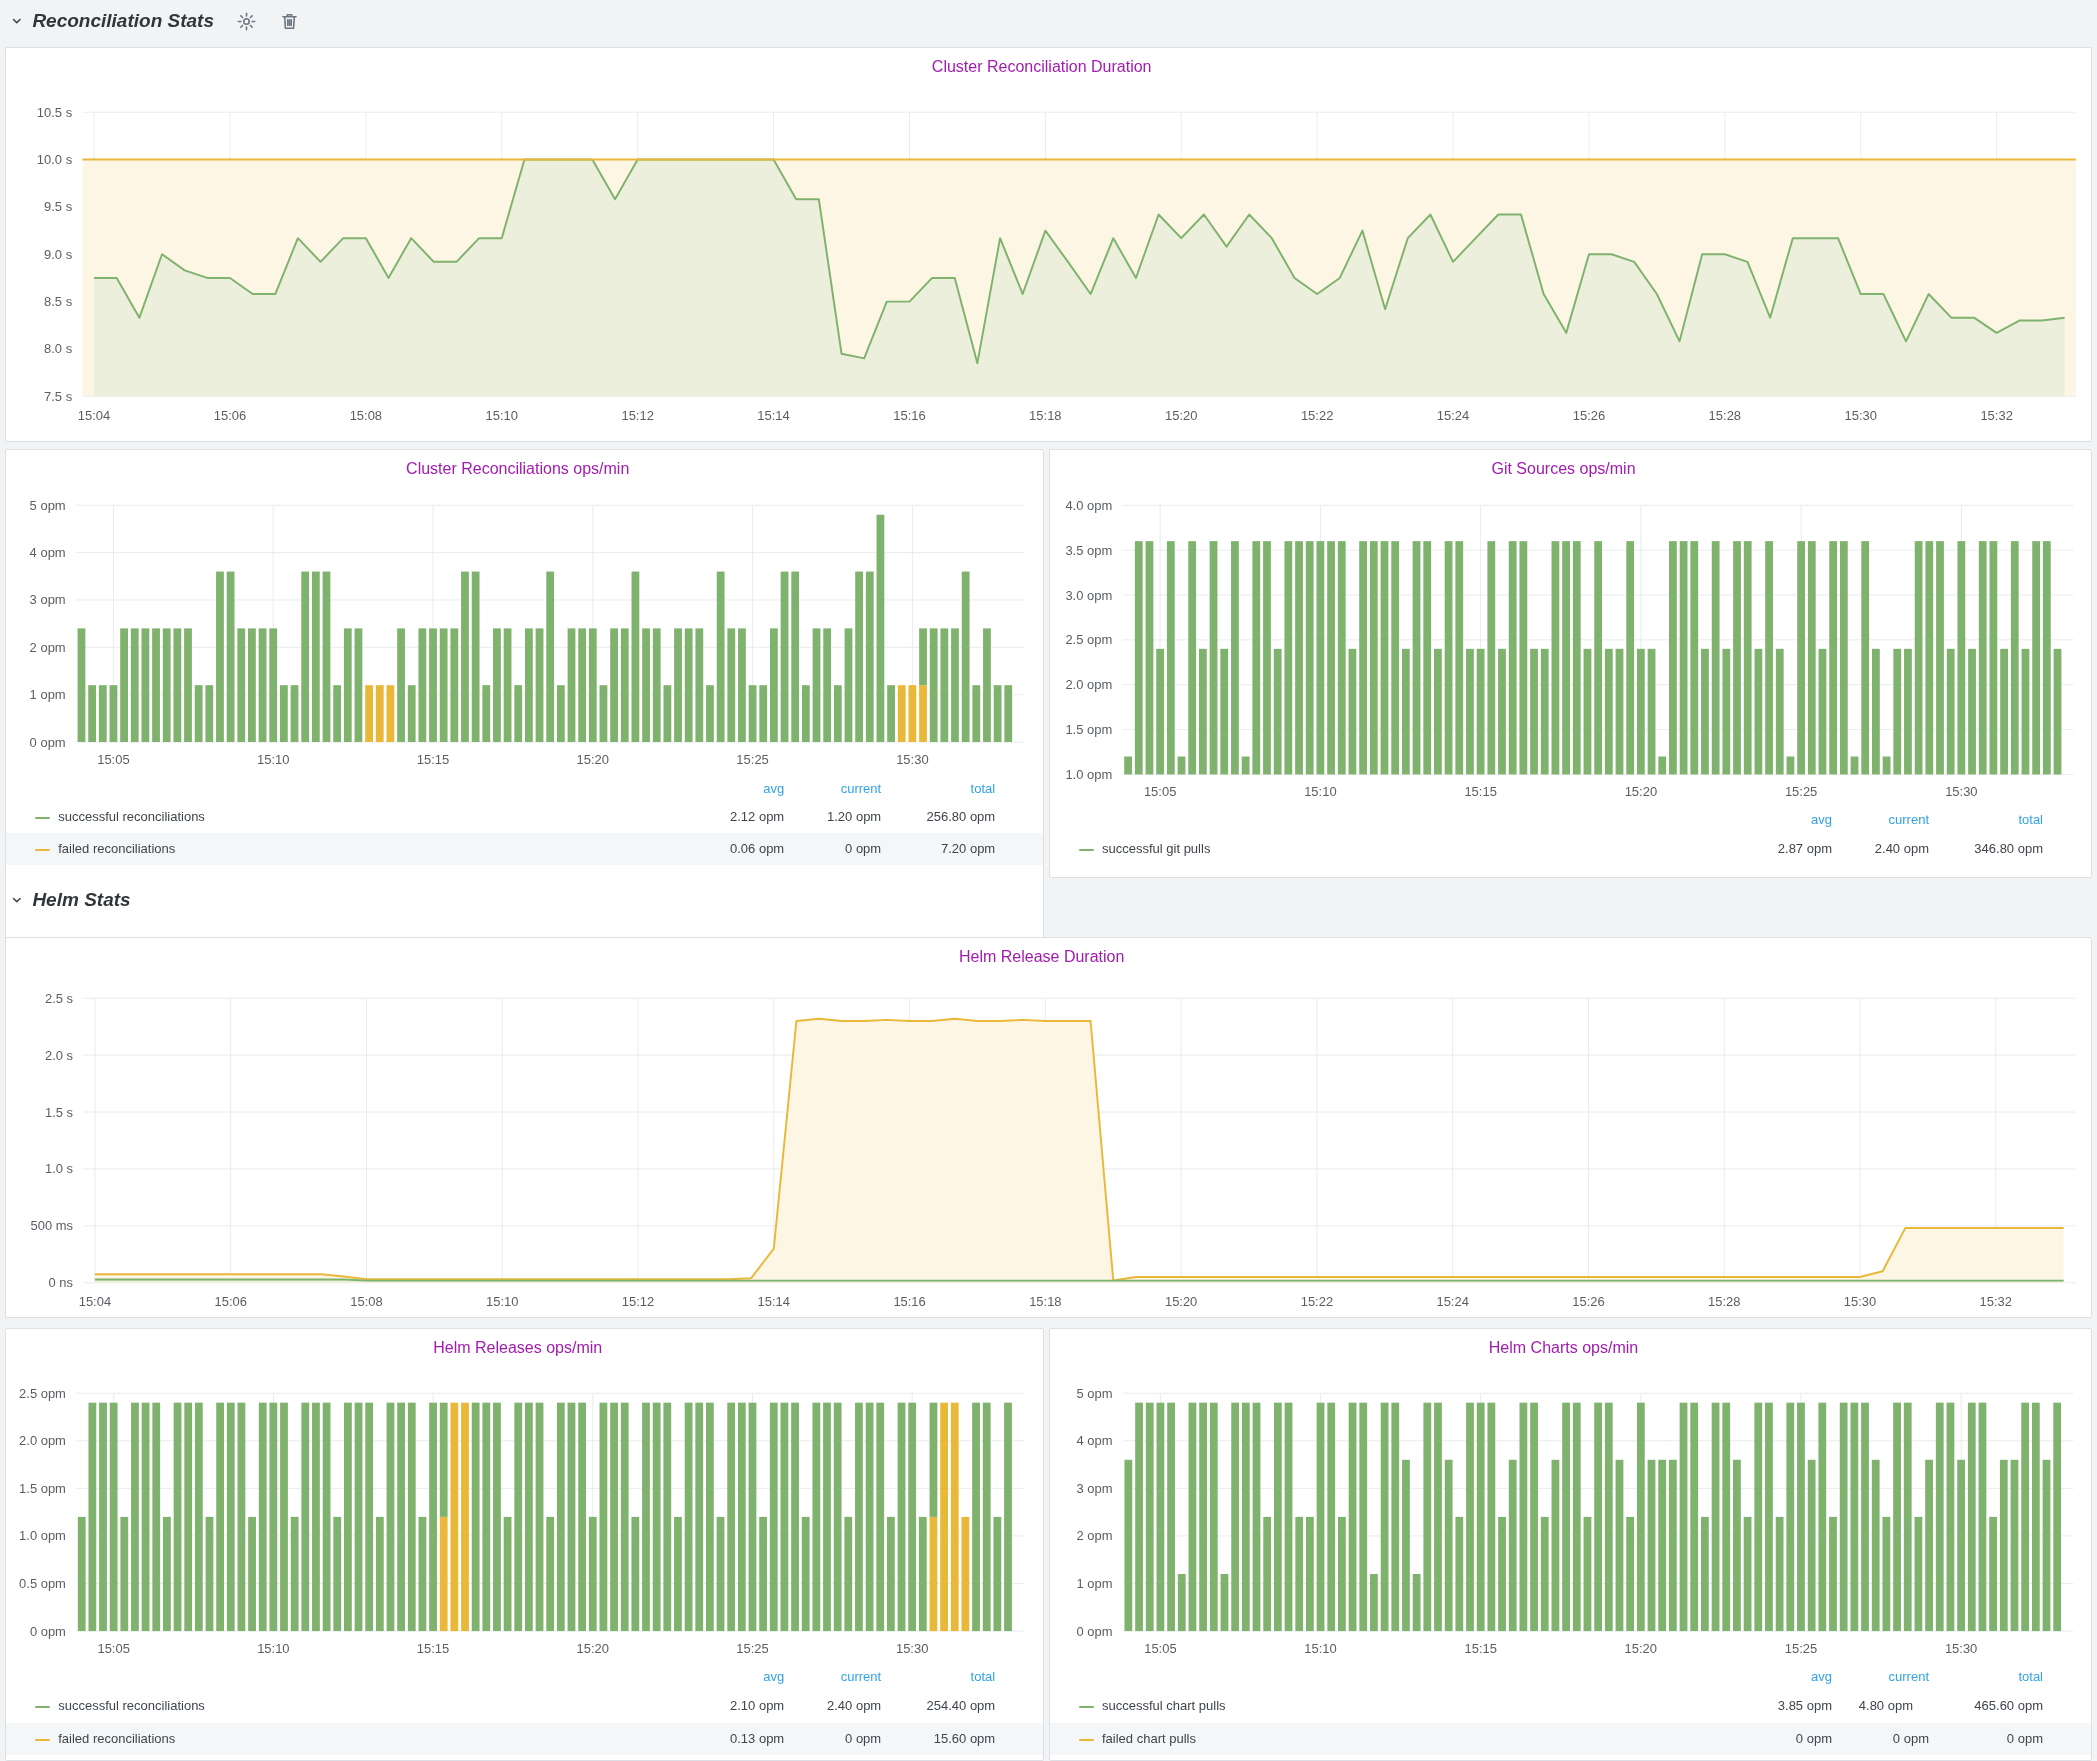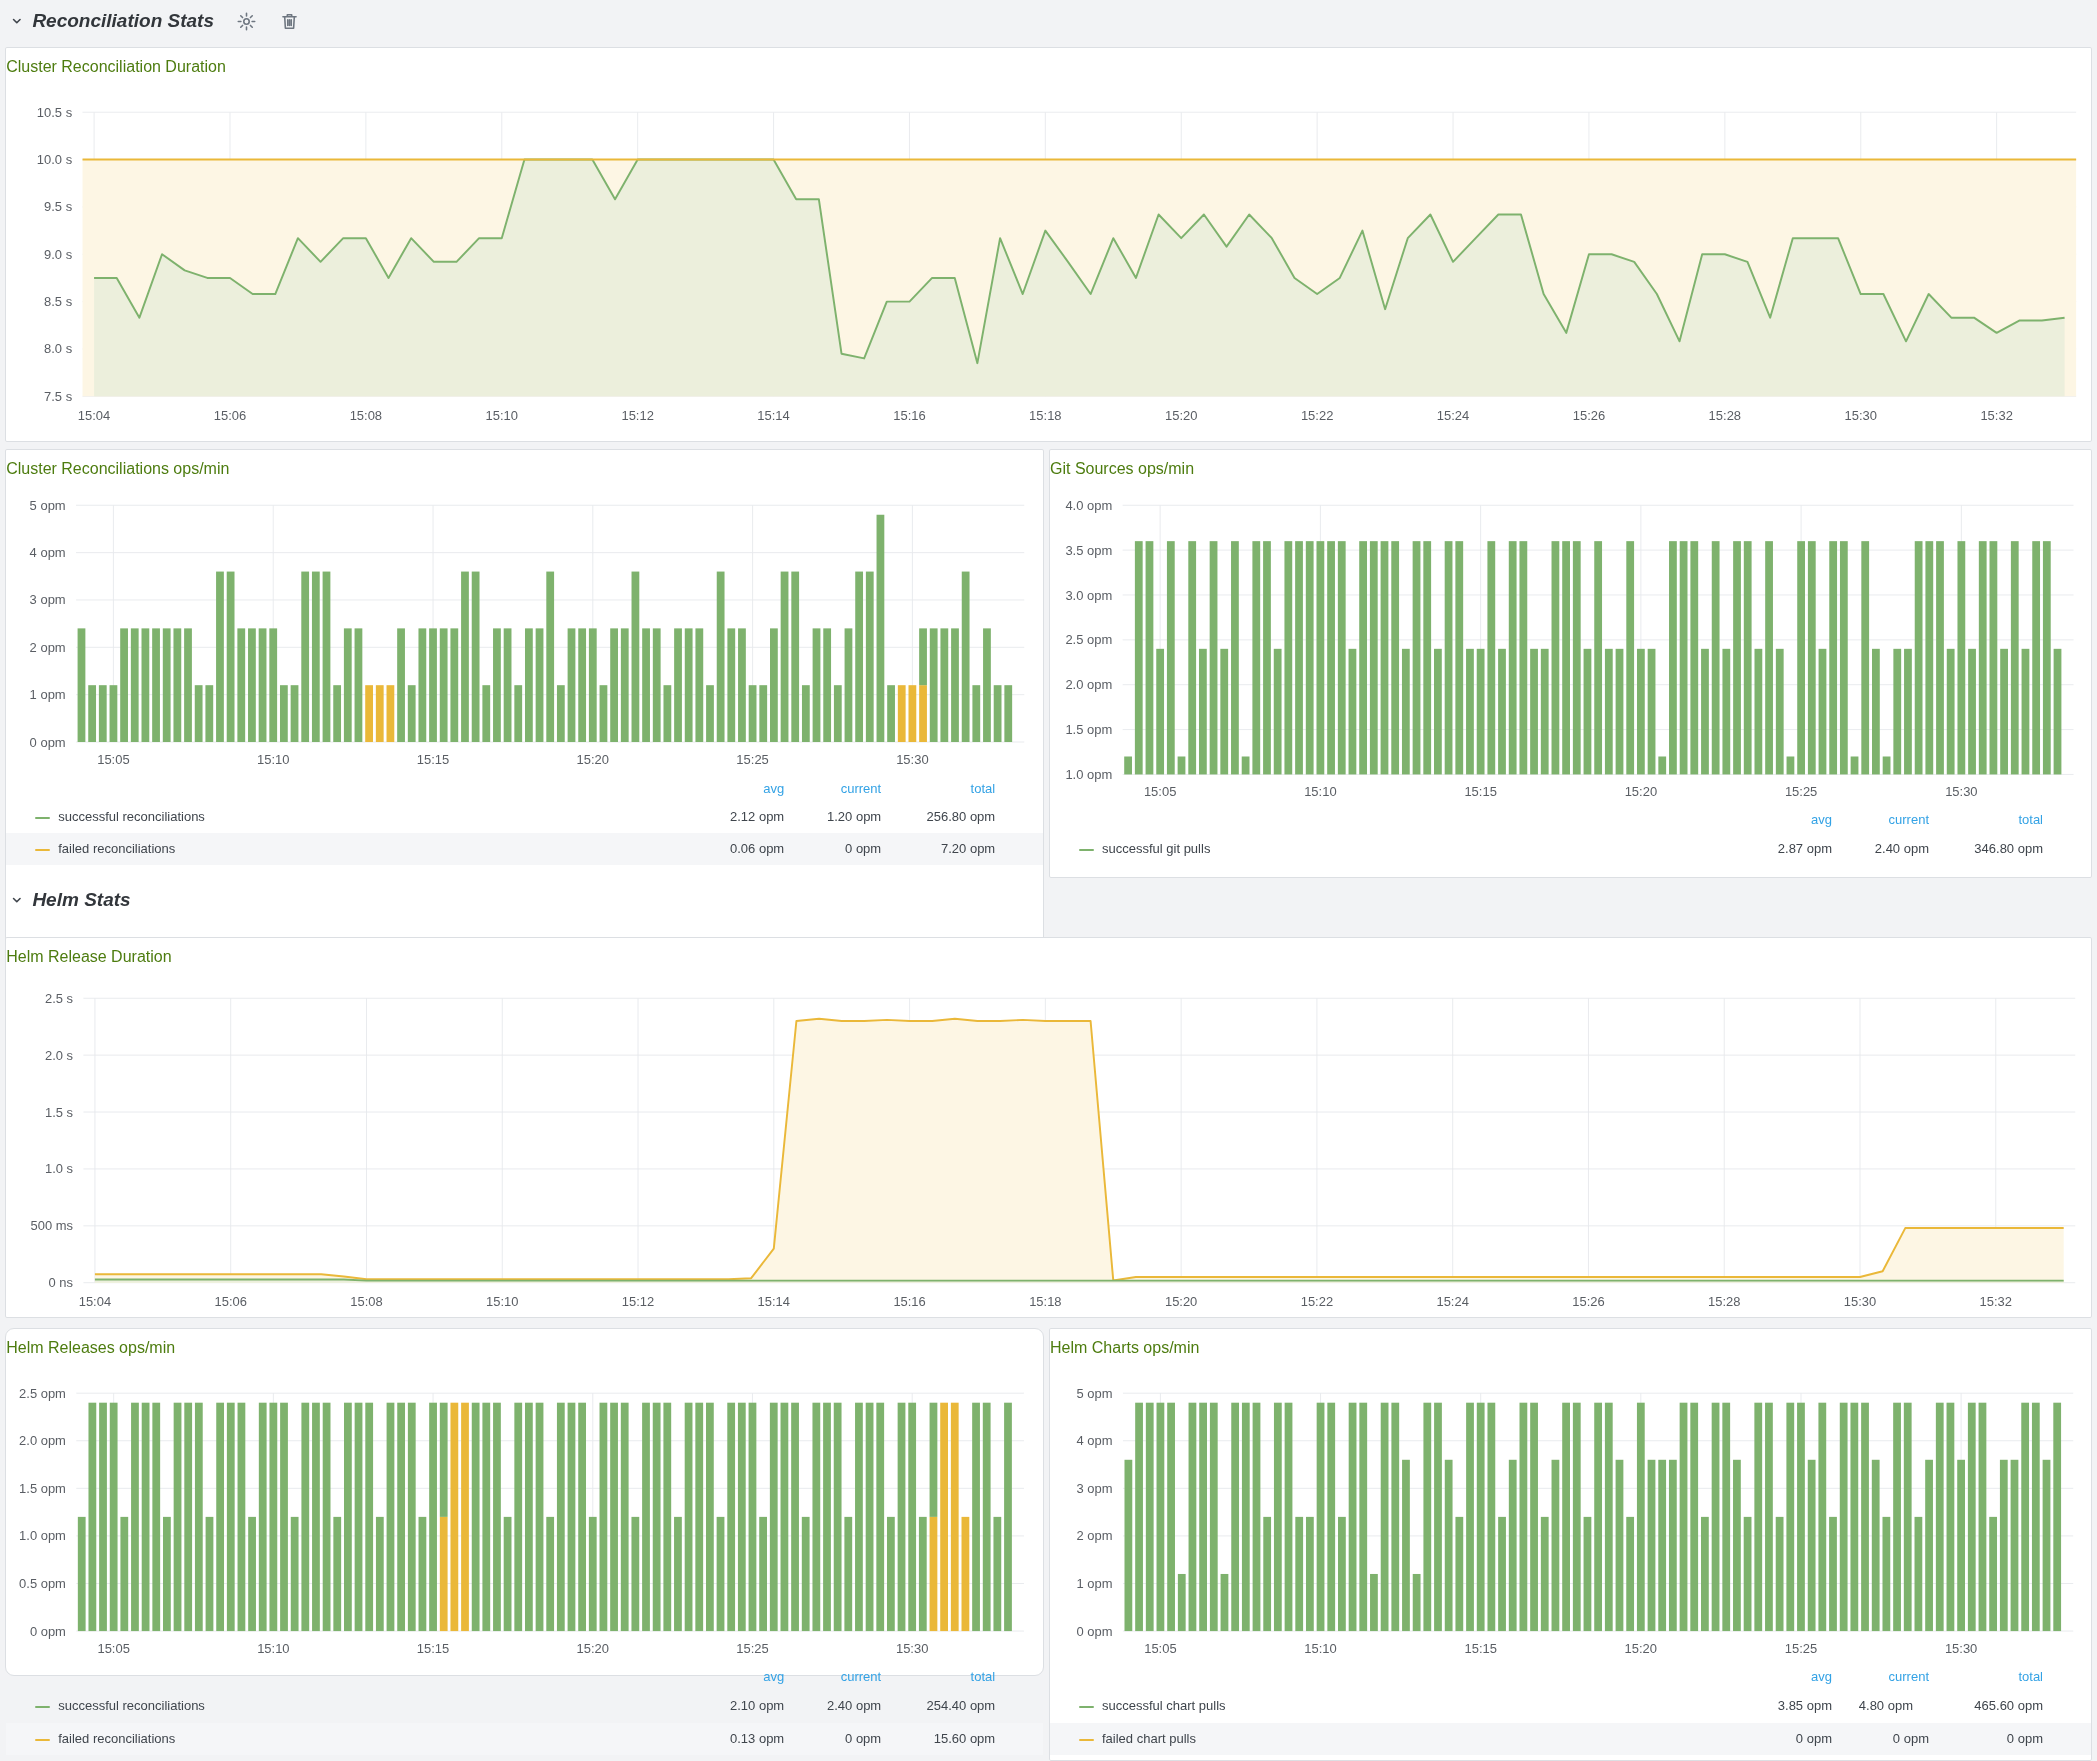--- a/index.html
+++ b/index.html
@@ -2,21 +2,21 @@
 <html style="font-size:10.4px"><head>
 <meta charset="utf-8">
 <style>
   html,body{margin:0;padding:0;background:#f2f3f5;font-family:"Liberation Sans",sans-serif;}
   .page{position:relative;width:2097px;height:1761px;overflow:hidden;background:#f2f3f5;}
   .sec{position:absolute;left:0;width:100%;display:flex;align-items:center;font-style:italic;}
   .sec-title{font-size:19px;font-weight:700;color:#32363b;margin-left:7.8px;cursor:pointer;}
   .sec-icon{margin-left:22px;cursor:pointer;}
   .chev{margin-left:9px;}
   .panel{position:absolute;background:#ffffff;border:0.6px solid #dcdfe3;border-radius:1.9px;box-sizing:border-box;}
-  .ptitle{position:absolute;left:0;right:14px;top:10.4px;text-align:left;font-size:16px;font-weight:500;color:#4d7c0f;}
+  .ptitle{position:absolute;left:0;right:14px;top:10.4px;text-align:center;font-size:16px;font-weight:500;color:#a21caf;}
   .chart{position:absolute;left:0;top:0;}
   .legend{position:absolute;left:0;right:0;top:0;height:100%;pointer-events:none;}
   .lg-head span{position:absolute;font-size:13px;font-weight:400;color:#33a2e5;text-align:right;width:110px;cursor:pointer;pointer-events:auto;}
   .lg-row{position:absolute;left:0;right:0;height:32px;pointer-events:auto;}
   .lg-row.alt{background:#f5f6f8;}
   .lg-dash{position:absolute;left:28.5px;top:15.6px;width:15.6px;height:2.6px;border-radius:1.3px;}
   .lg-label{position:absolute;left:52px;top:0;line-height:32px;font-size:13px;color:#3f454c;cursor:pointer;}
   .lg-val{position:absolute;top:0;line-height:32px;font-size:13px;color:#3f454c;text-align:right;width:110px;}
   svg text{font-family:"Liberation Sans",sans-serif;}
 </style>
@@ -420,21 +420,21 @@
         <text x="1812.1574642126789" y="568" text-anchor="middle" font-size="20" fill="#5a5e64">15:20</text>
         <text x="2021.700749829584" y="568" text-anchor="middle" font-size="20" fill="#5a5e64">15:22</text>
         <text x="2231.2440354464893" y="568" text-anchor="middle" font-size="20" fill="#5a5e64">15:24</text>
         <text x="2440.7873210633948" y="568" text-anchor="middle" font-size="20" fill="#5a5e64">15:26</text>
         <text x="2650.3306066802998" y="568" text-anchor="middle" font-size="20" fill="#5a5e64">15:28</text>
         <text x="2859.8738922972047" y="568" text-anchor="middle" font-size="20" fill="#5a5e64">15:30</text>
         <text x="3069.41717791411" y="568" text-anchor="middle" font-size="20" fill="#5a5e64">15:32</text>
       </svg>
   </div>
 
-  <div class="panel" id="panel4" style="left:5.2px;top:1328px;width:1039px;height:348px;border-radius:9px;">
+  <div class="panel" id="panel4" style="left:5.2px;top:1328px;width:1039px;height:433px;">
     <div class="ptitle">Helm Releases ops/min</div>
     <svg class="chart" id="chart4" width="1039" height="433" viewBox="0 0 1602 668">
         <line x1="165.65217391304347" y1="99" x2="165.65217391304347" y2="466" stroke="#e7e9ec" stroke-width="1.4"></line>
         <line x1="412.0289855072464" y1="99" x2="412.0289855072464" y2="466" stroke="#e7e9ec" stroke-width="1.4"></line>
         <line x1="658.4057971014493" y1="99" x2="658.4057971014493" y2="466" stroke="#e7e9ec" stroke-width="1.4"></line>
         <line x1="904.7826086956522" y1="99" x2="904.7826086956522" y2="466" stroke="#e7e9ec" stroke-width="1.4"></line>
         <line x1="1151.1594202898552" y1="99" x2="1151.1594202898552" y2="466" stroke="#e7e9ec" stroke-width="1.4"></line>
         <line x1="1397.536231884058" y1="99" x2="1397.536231884058" y2="466" stroke="#e7e9ec" stroke-width="1.4"></line>
         <line x1="108" y1="99" x2="1570" y2="99" stroke="#e7e9ec" stroke-width="1.4"></line>
         <line x1="108" y1="172.39999999999998" x2="1570" y2="172.39999999999998" stroke="#e7e9ec" stroke-width="1.4"></line>

